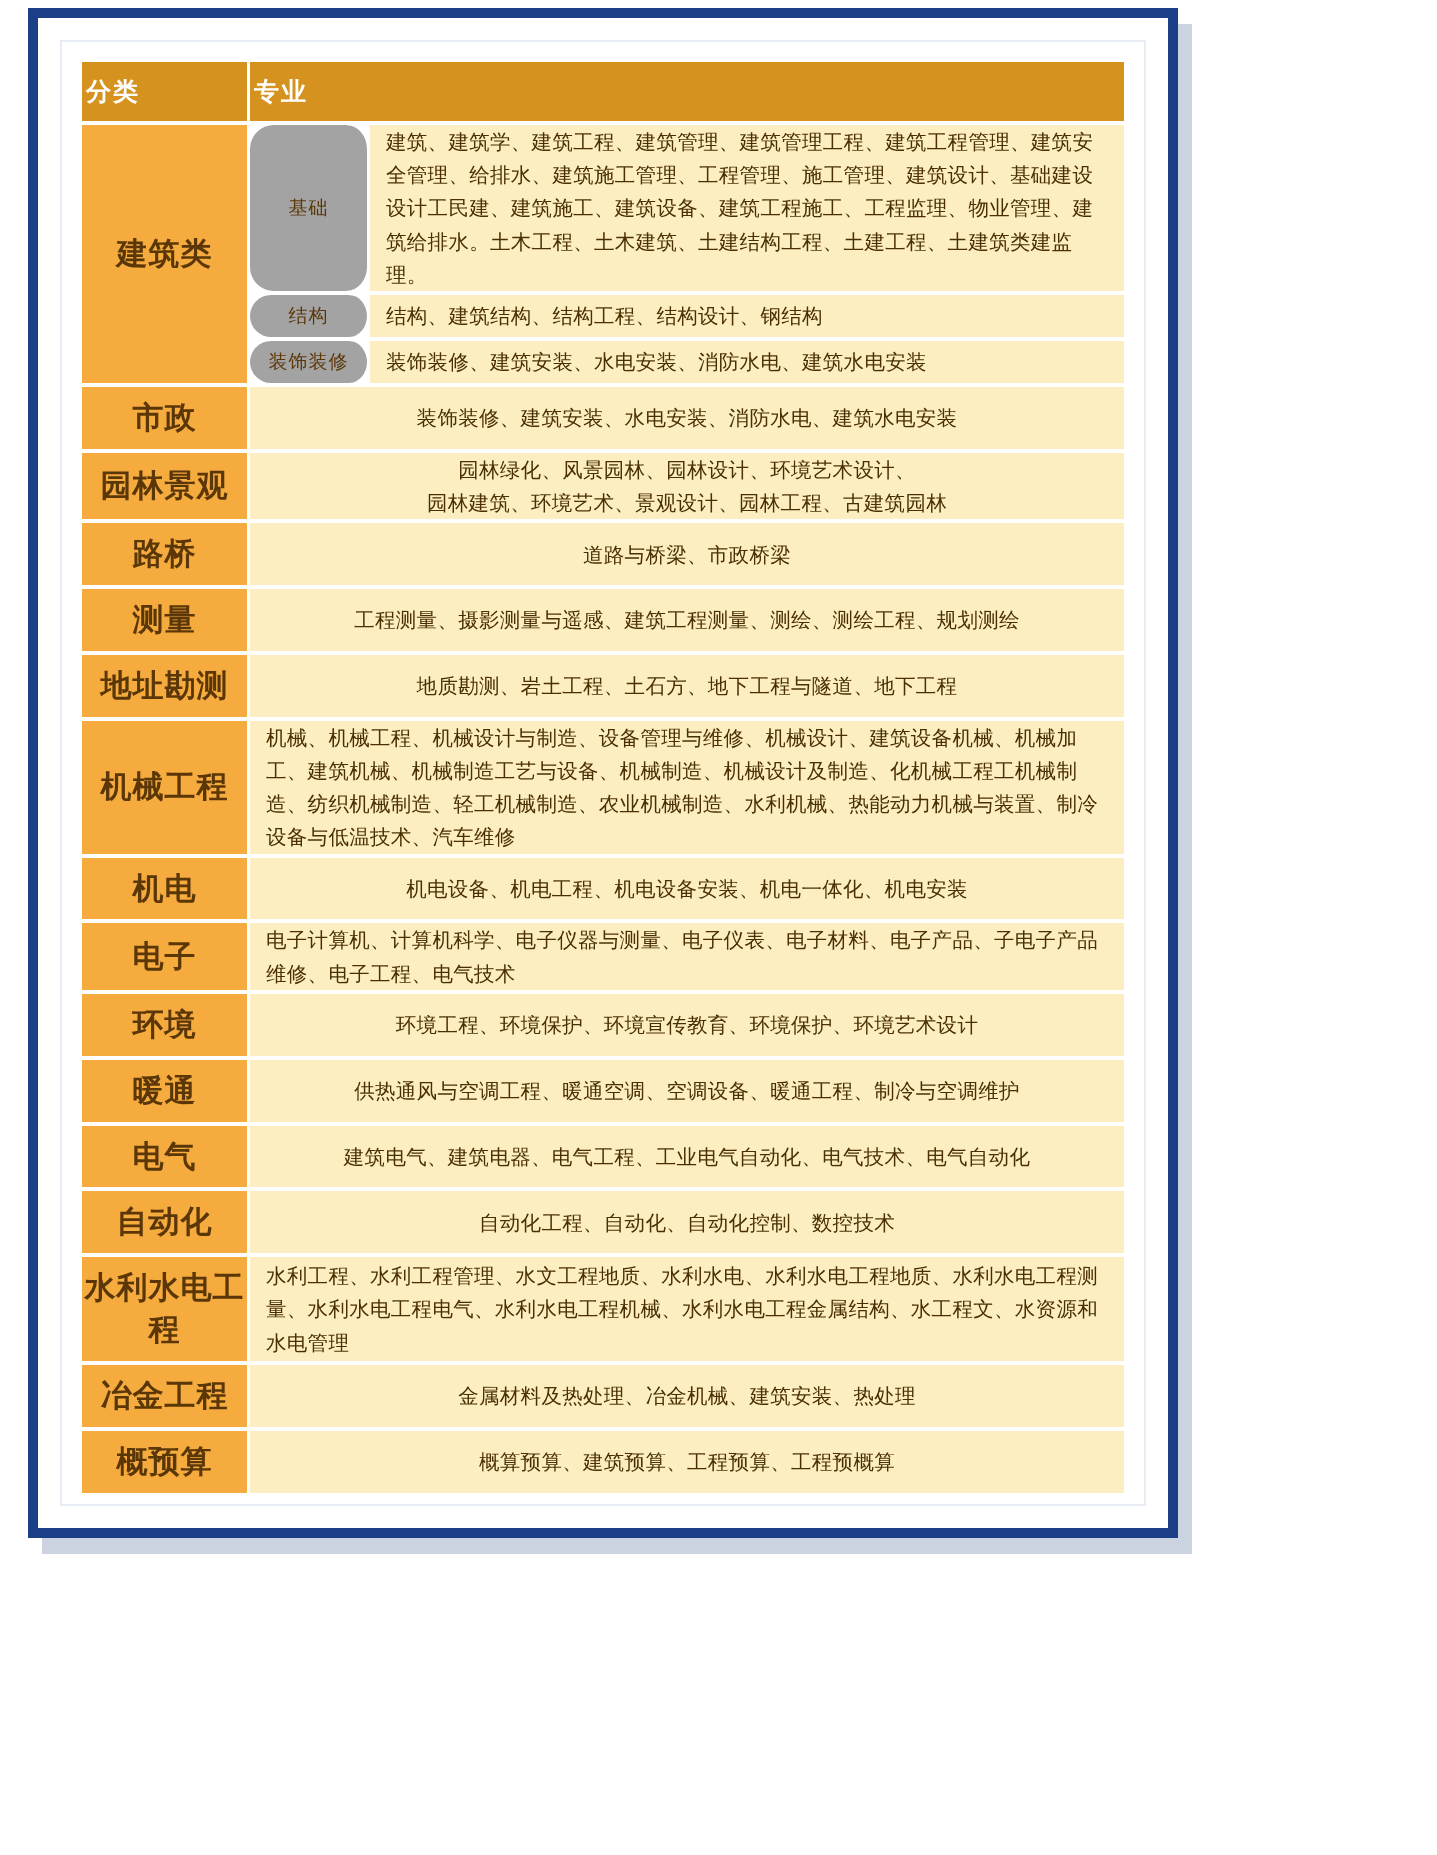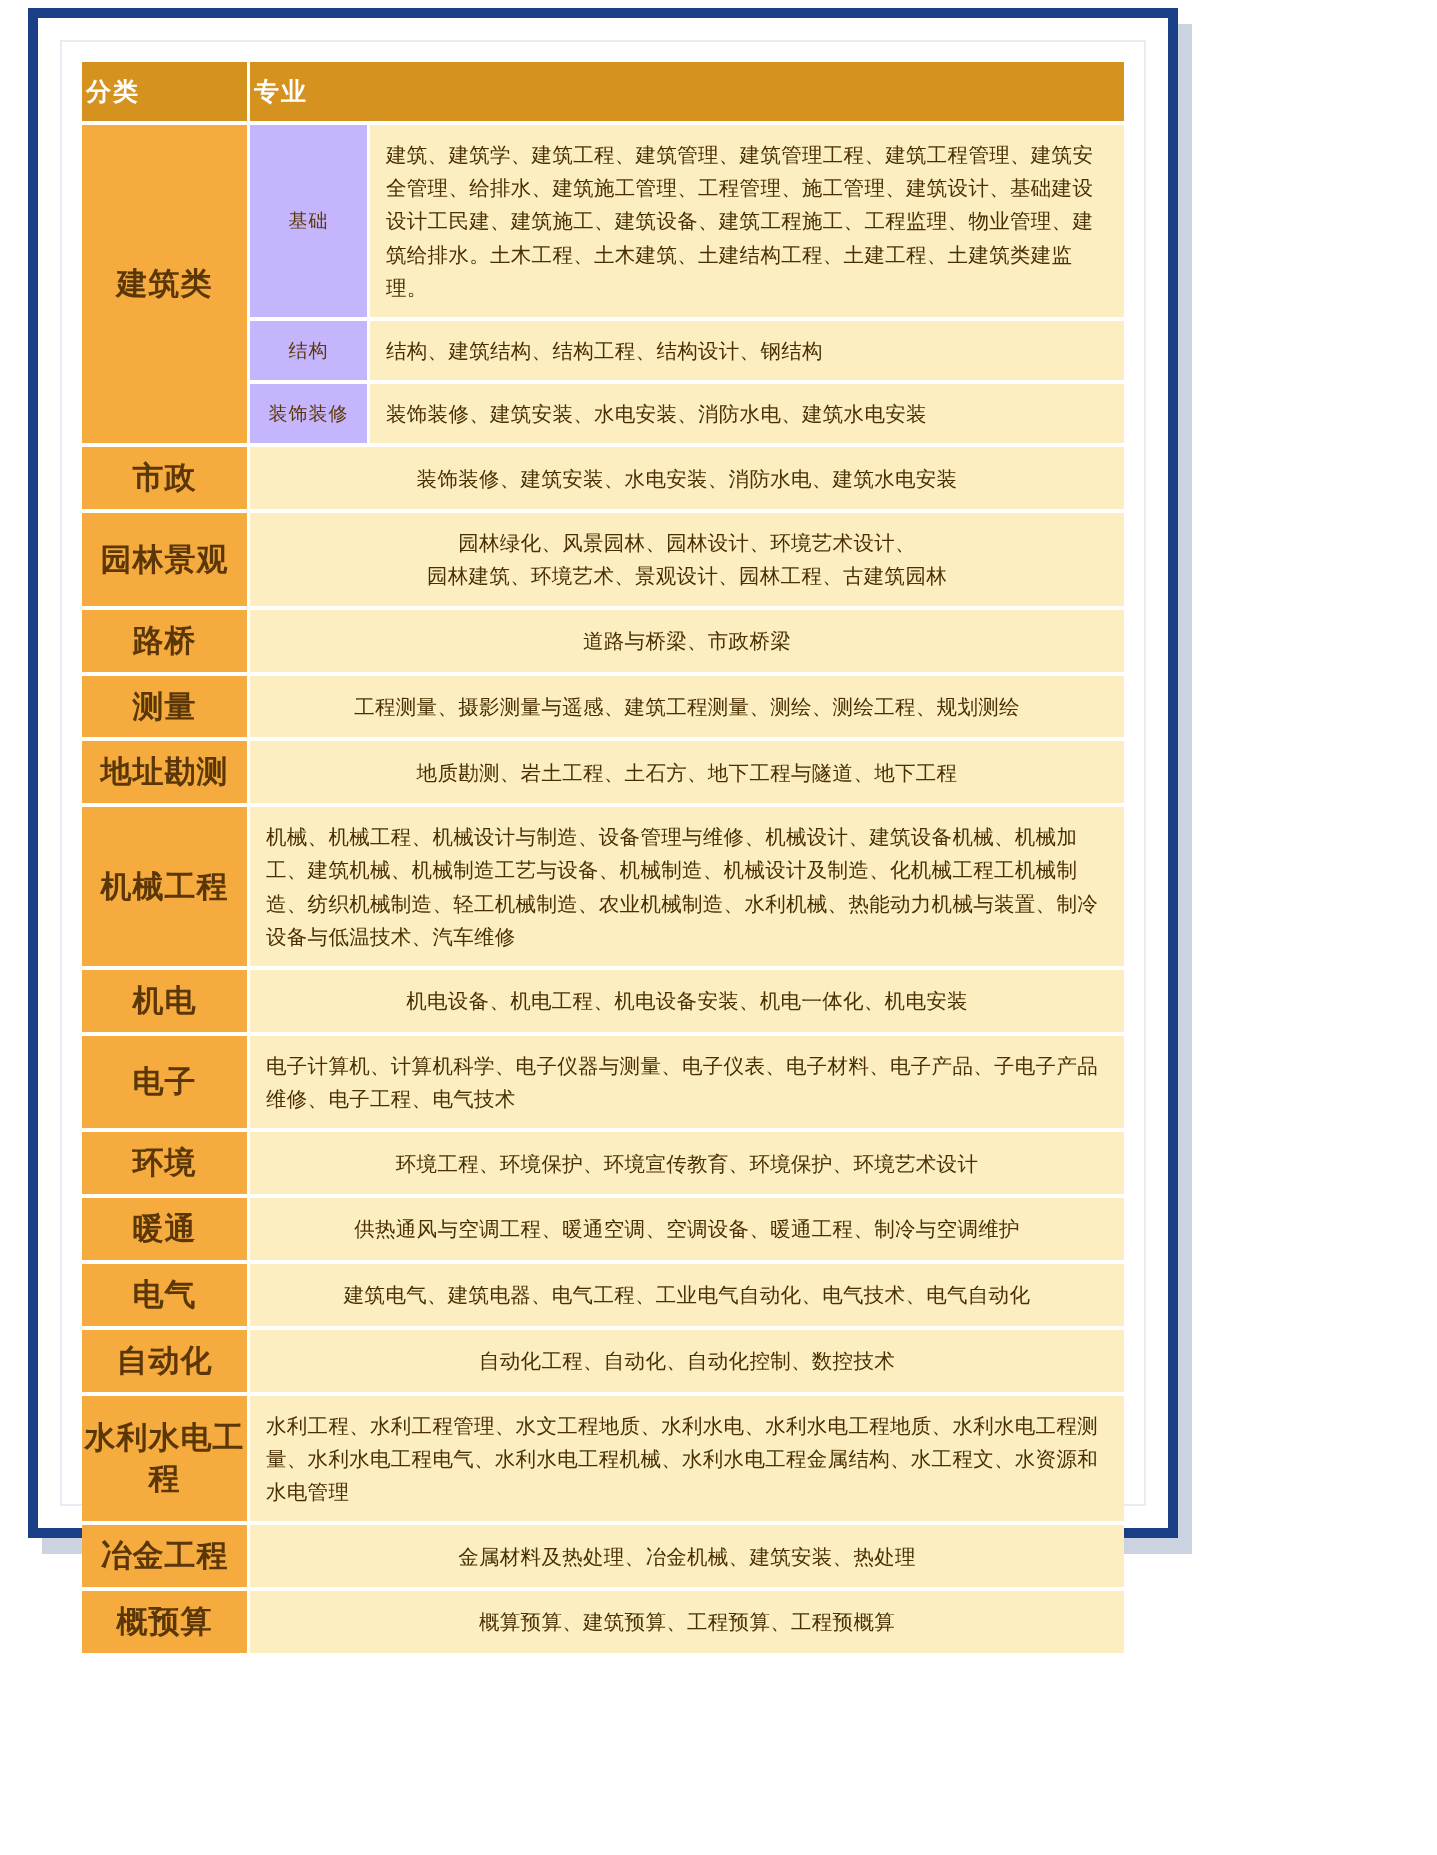--- a/index.html
+++ b/index.html
@@ -75,35 +75,36 @@
     font-size: 31px;
     font-weight: bold;
     text-align: center;
     vertical-align: middle;
     letter-spacing: 1px;
     border-right: 3px solid #ffffff;
     padding: 10px 2px;
     line-height: 1.35;
   }
   td.sub {
-    background: #c4b5fd;
+    background: #a3a3a3;
     color: #5b3708;
     font-size: 19px;
     text-align: center;
     vertical-align: middle;
     border-right: 3px solid #ffffff;
     padding: 8px 2px;
     letter-spacing: 1px;
+    border-radius: 24px;
   }
   td.spec {
     background: #fdeec2;
     color: #4a3000;
     font-size: 20.5px;
     line-height: 1.62;
-    padding: 13px 16px;
+    padding: 0 16px;
     vertical-align: middle;
     letter-spacing: 0.3px;
     margin-top: 28px;
   }
   td.spec.center { text-align: center; }
   td.spec.just { text-align: left; }
 </style>
 </head>
 <body>
 

